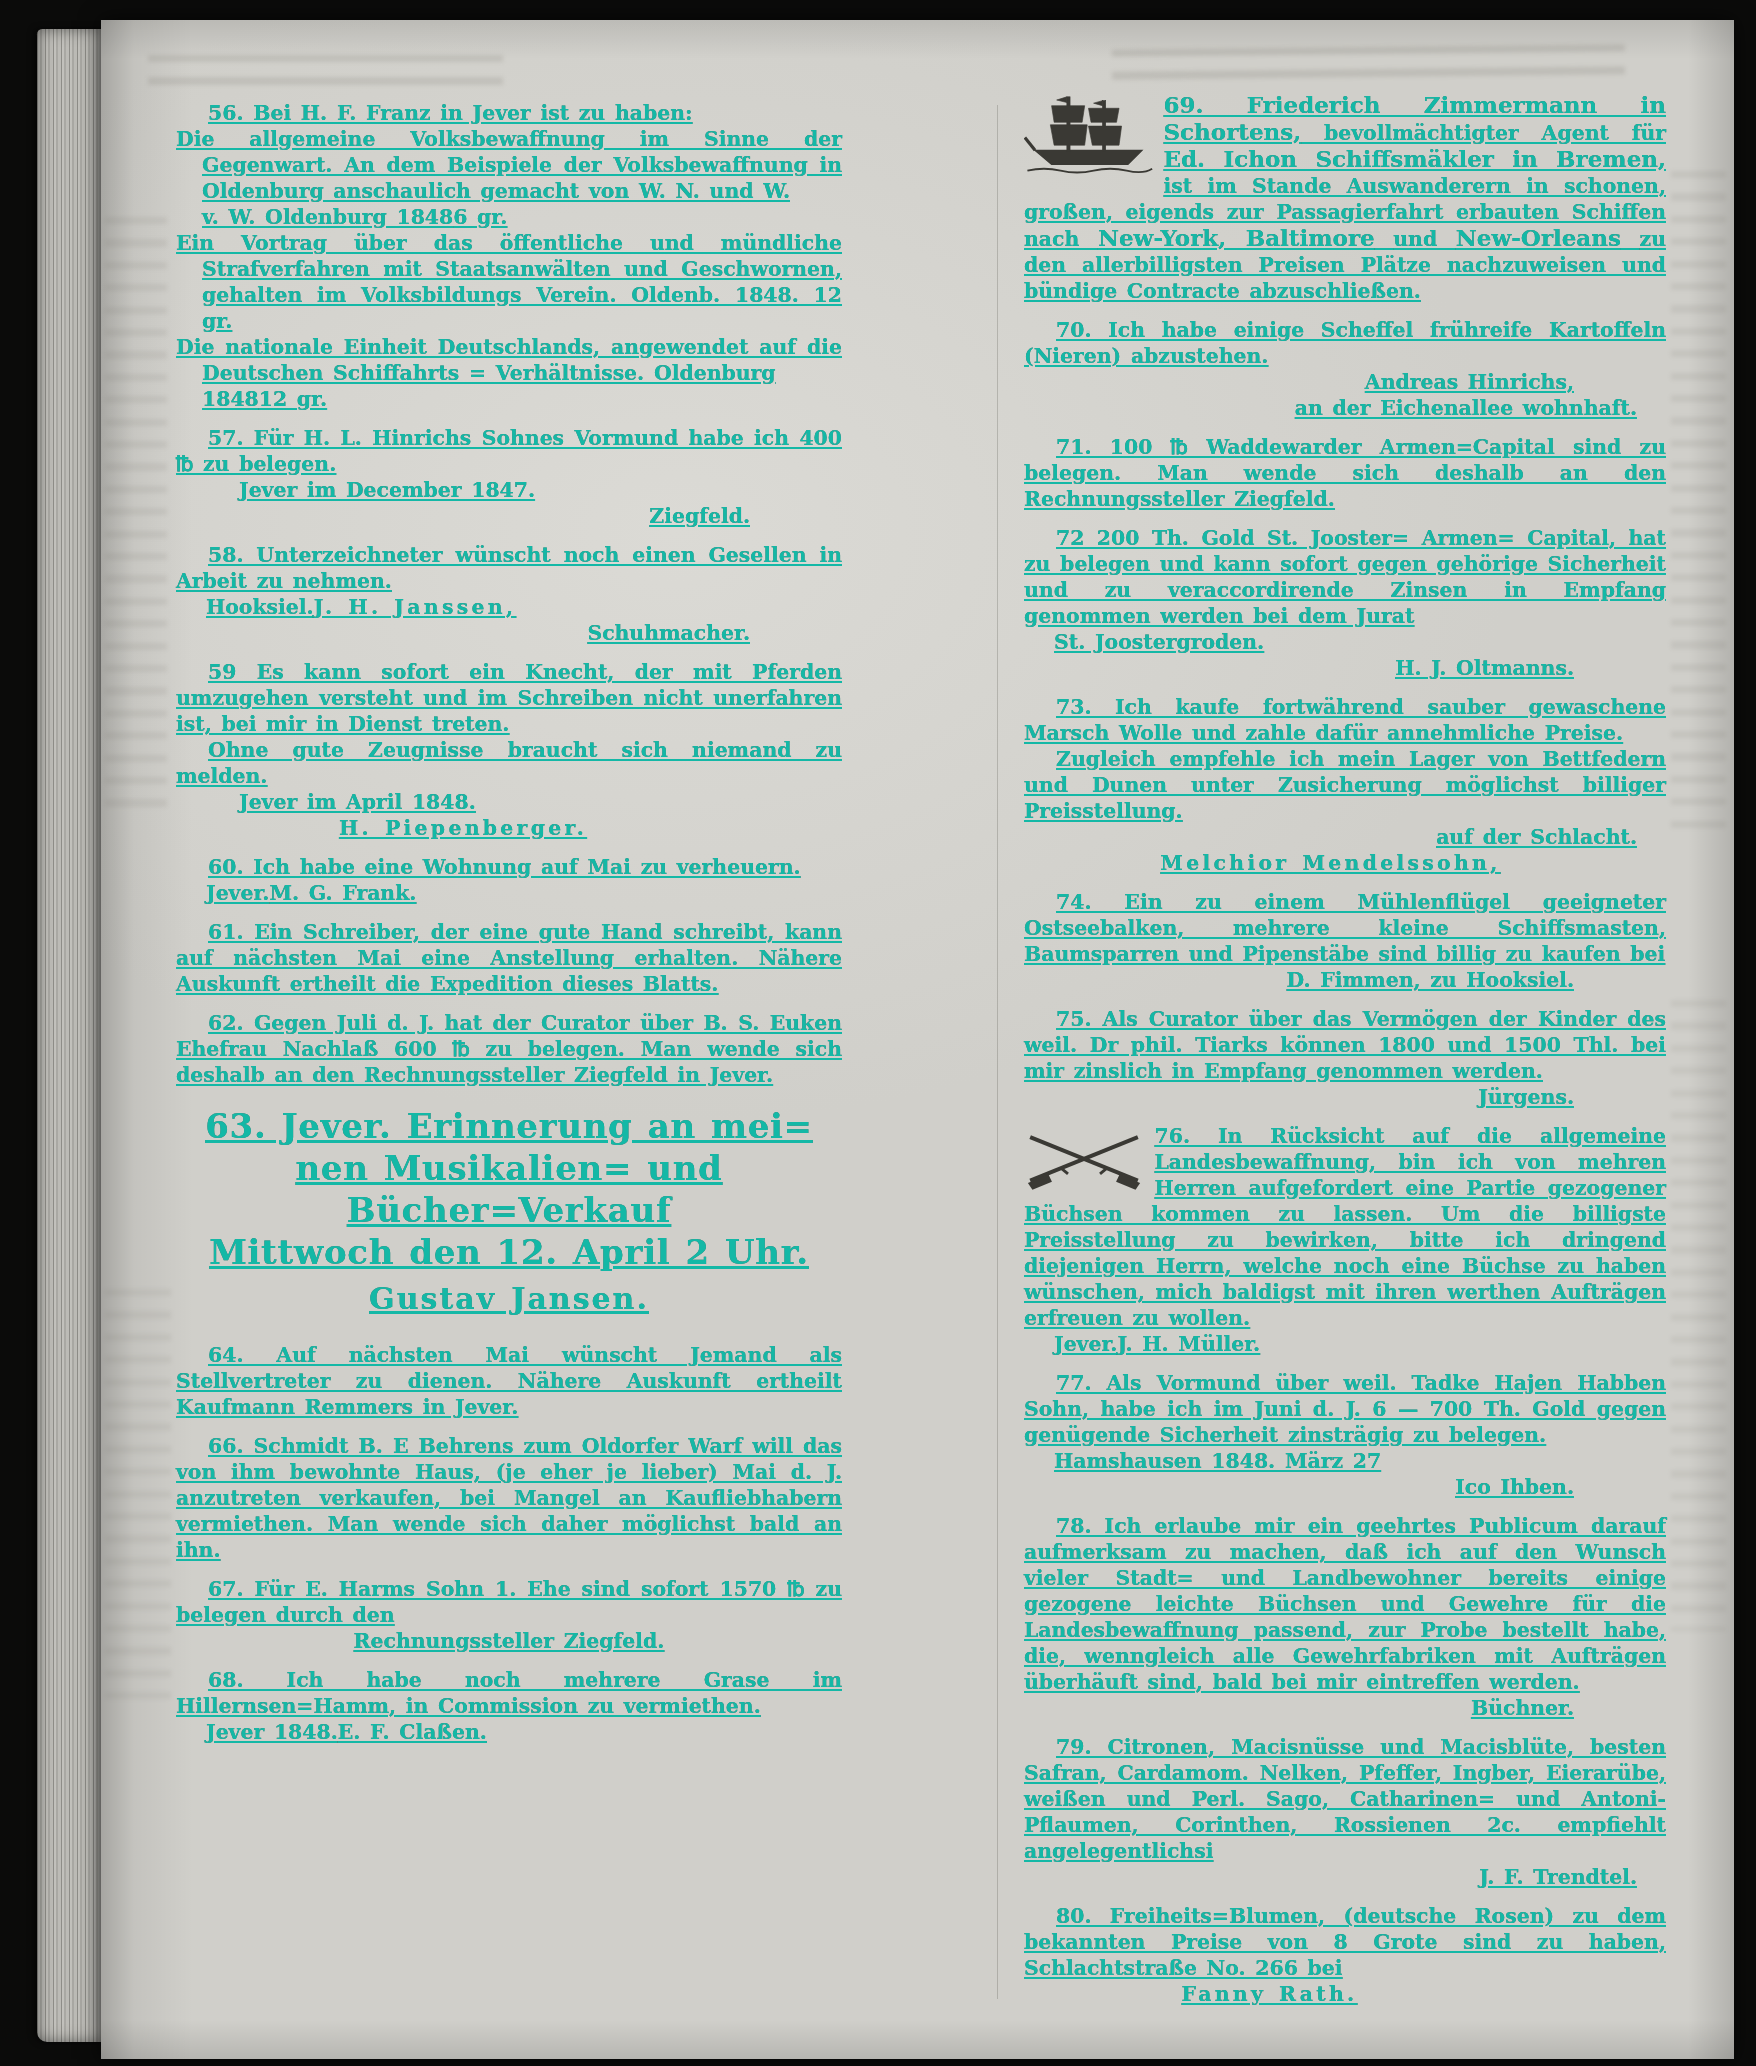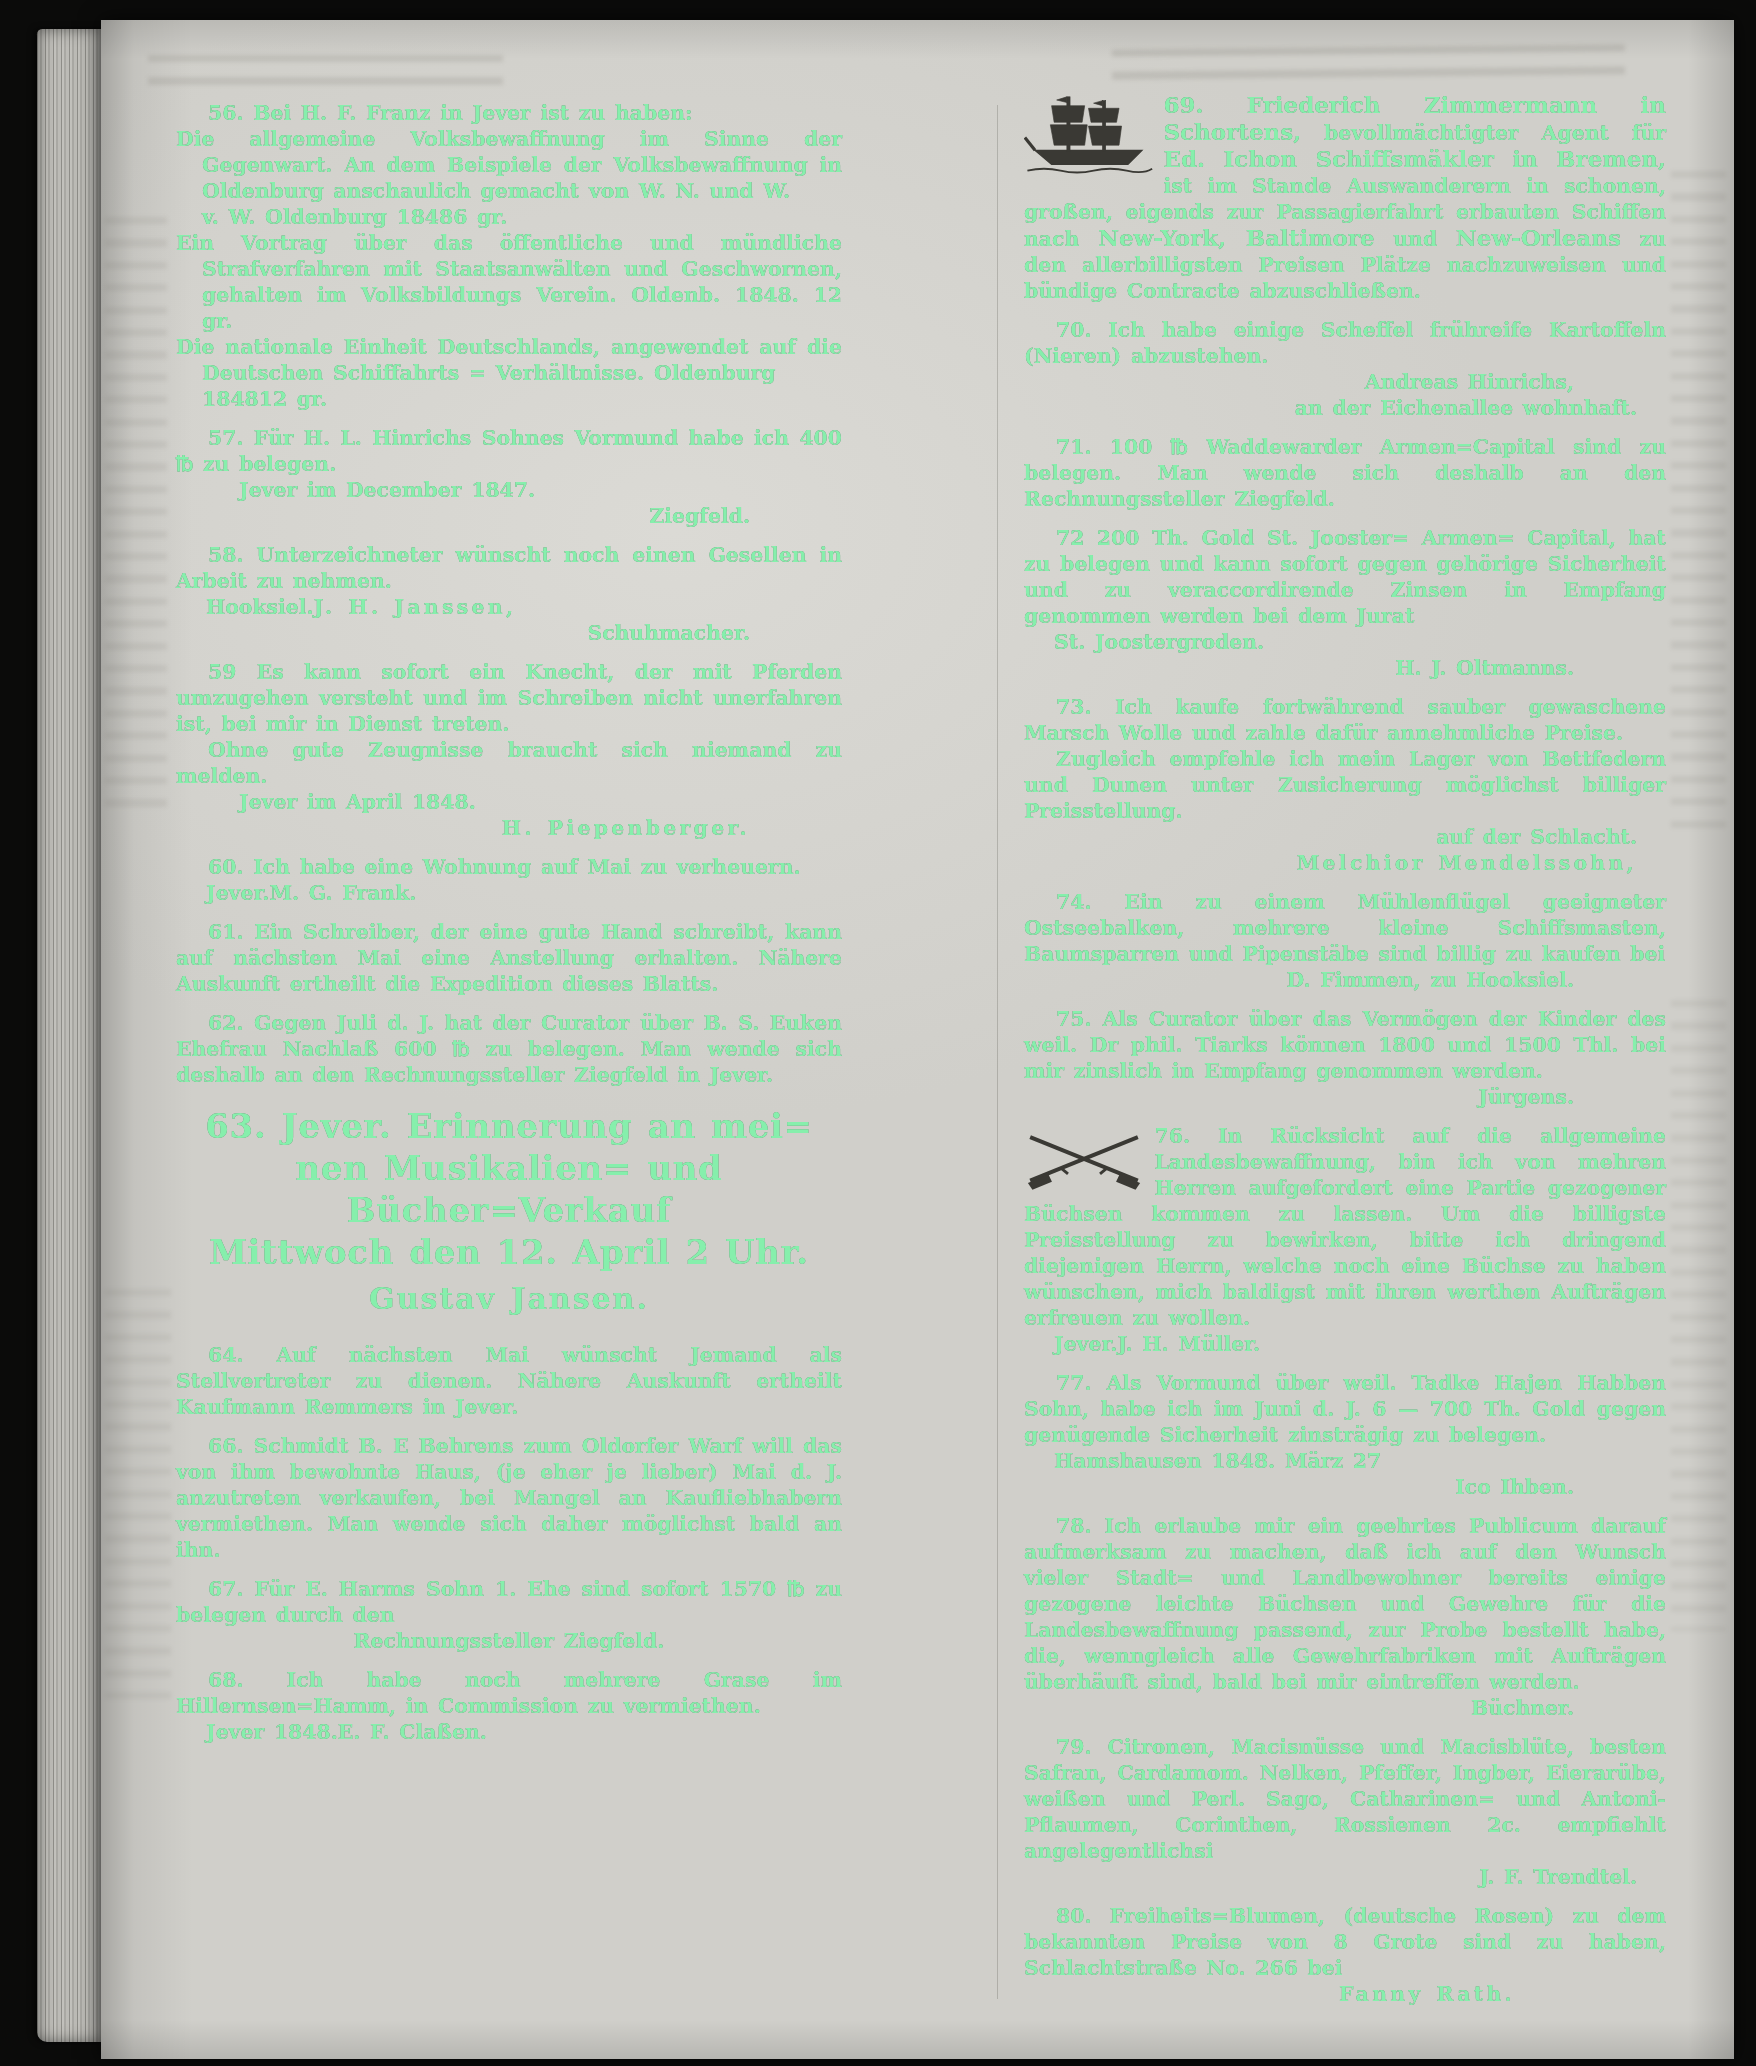--- a/index.html
+++ b/index.html
@@ -35,42 +35,42 @@
     background:repeating-linear-gradient(180deg,rgba(110,106,98,.30) 0 7.2px,rgba(110,106,98,0) 7.2px 22.4px);
   }
   .s1{left:148px;top:55px;width:355px;height:42px;opacity:.55;}
   .s2{left:1112px;top:47px;width:513px;height:43px;opacity:.6;transform:rotate(-.6deg);}
   .s3{left:1671px;top:171px;width:55px;height:658px;opacity:.38;}
   .s4{left:105px;top:217px;width:62px;height:605px;opacity:.38;}
   .s5{left:105px;top:1289px;width:66px;height:421px;opacity:.32;}
   .s6{left:1671px;top:1000px;width:55px;height:631px;opacity:.32;}
   
   .col{
-    position:absolute;color:#86efac;font-weight:bold;
+    position:absolute;color:#14b8a6;font-weight:bold;
     font-size:20.4px;line-height:26px;text-align:justify;
-    word-spacing:2.6px;text-shadow:0 0 0.4px rgba(42,40,36,.65);
+    word-spacing:2.6px;text-shadow:0 0 0.4px rgba(42,40,36,.65);text-decoration:underline;
   }
   .col-left{left:176px;top:100px;width:666px;}
   .col-right{left:1024px;top:92px;width:642px;}
   .ad{margin-bottom:13px;}
   .ad::after{content:"";display:block;clear:both;}
   .ind{text-indent:32px;}
   .hang{padding-left:26px;text-indent:-26px;}
   .hangcont{padding-left:26px;}
   .ml0{padding-left:30px;}
   .ml1{padding-left:63px;}
   .rowsb{display:flex;justify-content:flex-start;}
   .pr{padding-right:18.4px;}
   .gapR{padding-right:72px;}
   .gapS{padding-right:39px;}
   .sigA{text-align:right;padding-right:29px;}
   .sigB{text-align:right;padding-right:92px;}
   .sigC{text-align:right;padding-right:151px;}
   .center{text-align:center;}
-  .sp{letter-spacing:3.3px;}
+  .sp{letter-spacing:3.3px;text-align:center;}
   
   .h63{text-align:center;font-size:34px;line-height:42px;letter-spacing:0.7px;margin:17px 0 20px 0;text-indent:0;}
   .h63 .gustav{font-size:30px;line-height:47px;letter-spacing:2px;margin-top:2px;}
   
   .b-lg{font-size:23px;}
   .ship-float{float:left;width:129px;height:84px;margin:1.3px 10.5px 4px 0;}
   .rifles-float{float:left;width:120px;height:63px;margin:5.3px 10.5px 2.6px 0;}
   svg{display:block;}
 </style>
 </head>

